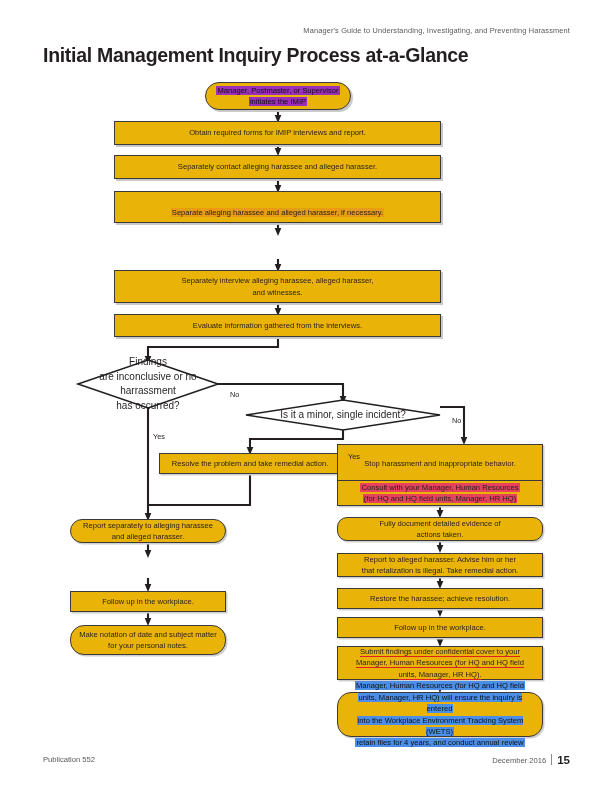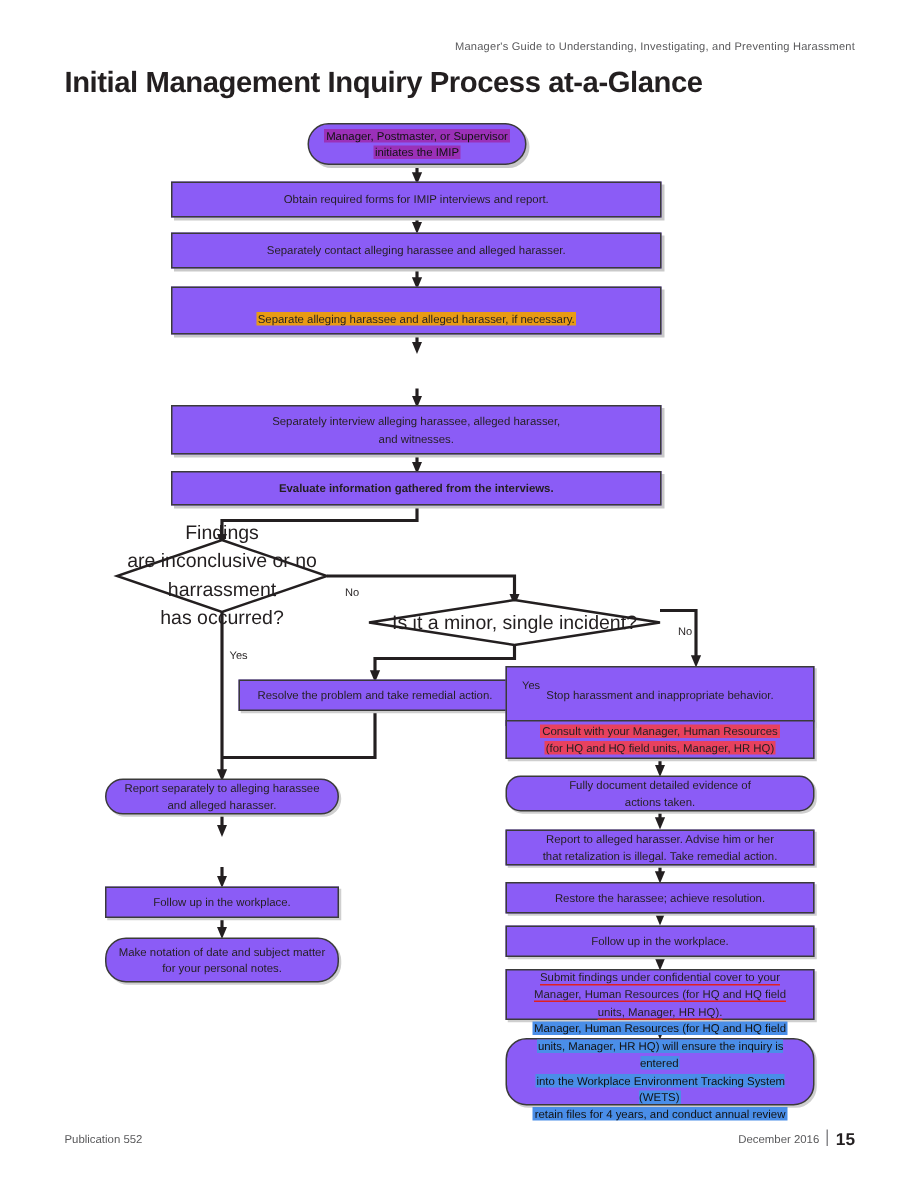--- a/index.html
+++ b/index.html
@@ -29,37 +29,37 @@
   }
   .footer-rule{
     display:inline-block;width:1px;height:11px;background:#8a8a8d;
     vertical-align:-2px;margin:0 5px;
   }
   .footer-page{font-size:11.5px;font-weight:bold;color:#231f20;vertical-align:-1px;}
 
   
   .node{
     position:absolute;box-sizing:border-box;
-    border:1px solid #3a3a3a;background:#8b5cf6;
+    border:1px solid #3a3a3a;background:#eab308;
     display:flex;align-items:center;justify-content:center;
     text-align:center;font-size:7.6px;line-height:1.5;
     color:#231f20;padding:2px 6px;
     box-shadow:2px 2px 0 0 #c9c9c9;
     z-index:2;
   }
   .node.term{border-radius:14px;box-shadow:2px 2px 0 0 #c9c9c9;}
   .node.plain{box-shadow:1.5px 1.5px 0 0 #cfcfcf;}
 
   .diamond{
     position:absolute;z-index:2;
   }
   .diamond svg{display:block;overflow:visible;}
   .diamond .dlabel{
     position:absolute;inset:0;display:flex;align-items:center;justify-content:center;
-    text-align:center;font-size:13px;line-height:1.45;color:#231f20;
+    text-align:center;font-size:10px;line-height:1.45;color:#231f20;
   }
 
   
   .hl{padding:0 1px;}
   .hl-purple{background:#9b30b8;color:#111;}
   .hl-orange{background:#e89b14;color:#231f20;}
   .hl-green{background:#3fa43f;color:#111;}
   .hl-red{background:#e8415e;color:#231f20;}
   .hl-blue{background:#4a8ee8;color:#111;}
   .ul-red{ text-decoration:underline; text-decoration-color:#e02020;
@@ -149,21 +149,21 @@
   </div>
 
 
   <div class="node" style="left:114px;top:270px;width:327px;height:33px;">
     <div>
       <span>Separately interview alleging harassee, alleged harasser,</span><br>
       <span>and witnesses.</span>
     </div>
   </div>
 
-  <div class="node" style="left:114px;top:314px;width:327px;height:23px;font-weight:bold;">
+  <div class="node" style="left:114px;top:314px;width:327px;height:23px;">
     <span>Evaluate information gathered from the interviews.</span>
   </div>
 
   <div class="diamond" style="left:78px;top:360px;width:140px;height:48px;">
     <svg width="140" height="48" viewBox="0 0 140 48">
       <polygon points="70,0 140,24 70,48 0,24" fill="#ffffff" stroke="#231f20" stroke-width="1.6"></polygon>
     </svg>
     <div class="dlabel">
       <div>
         <span>Findings</span><br>

